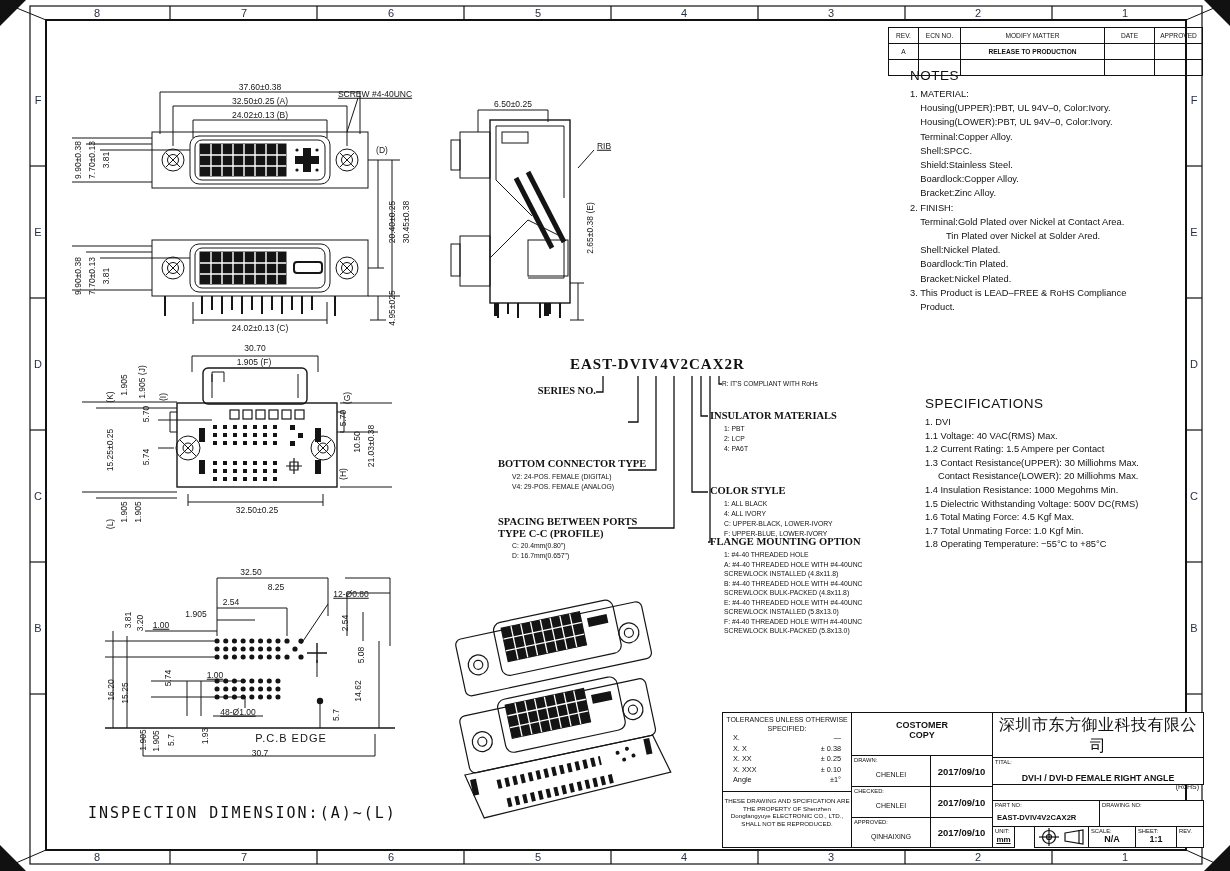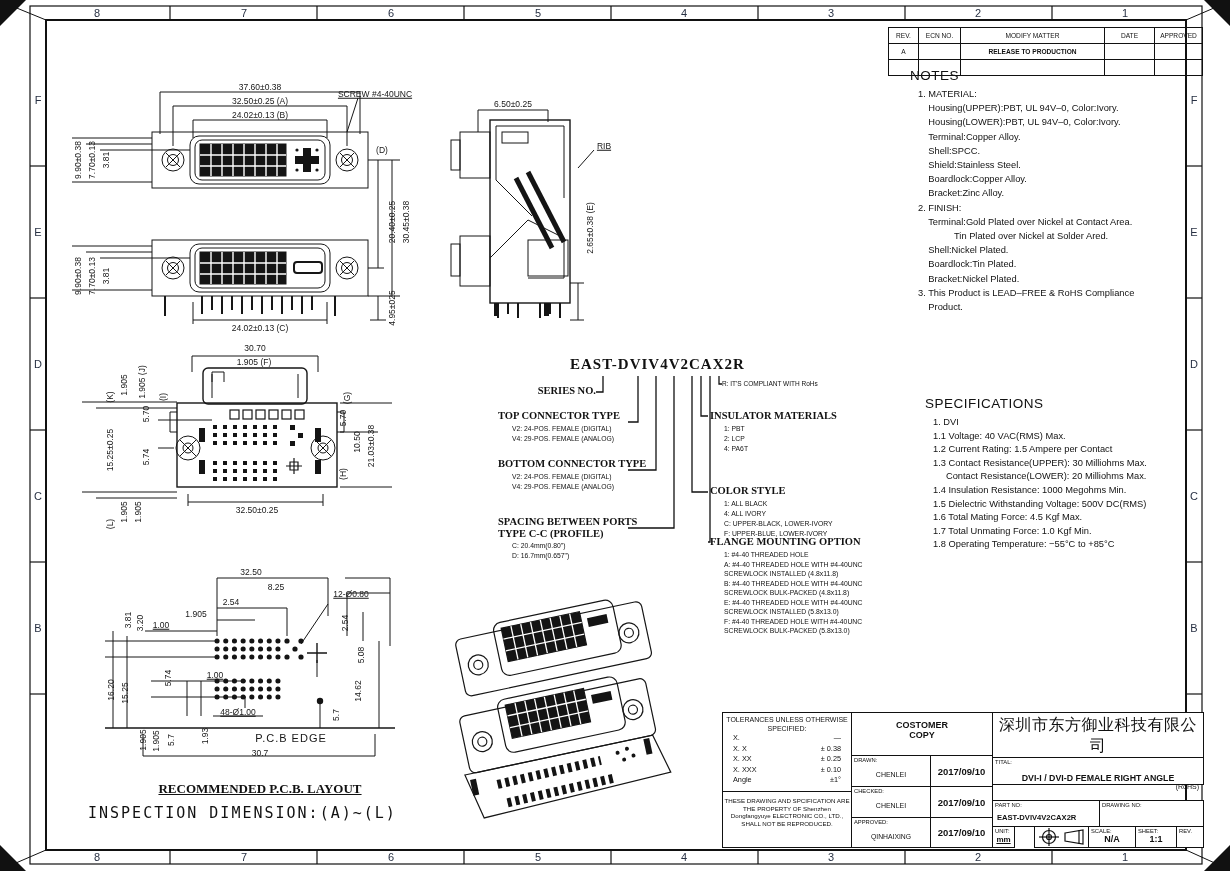--- a/index.html
+++ b/index.html
@@ -6,21 +6,21 @@
   .sheet{position:relative;width:1230px;height:871px;background:#ffffff;
     font-family:"Liberation Sans",sans-serif;color:#111;overflow:hidden;}
   .abs{position:absolute;}
   svg{display:block;}
   .dim{position:absolute;font-size:8.5px;line-height:1;white-space:nowrap;color:#161616;
     transform:translate(-50%,-50%);font-family:"Liberation Sans",sans-serif;}
   .dim.u{text-decoration:underline;}
   .dim.z{font-size:11px;color:#273043;}
   .dim.big{font-size:11px;letter-spacing:1px;}
   .lines{white-space:pre;font-size:9.3px;line-height:14.2px;}
-  .lines>div{white-space:pre;margin-left:8px;}
+  .lines>div{white-space:pre;}
   .sec-title{font-size:13.5px;letter-spacing:.5px;}
   
   .revtbl{border-collapse:collapse;table-layout:fixed;font-size:6.6px;}
   .revtbl td{border:1px solid #111;height:15px;text-align:center;overflow:hidden;white-space:nowrap;padding:0 1px;}
   
   .pn-head{font-family:"Liberation Serif",serif;font-weight:bold;font-size:15px;letter-spacing:1px;}
   .branch-label{font-family:"Liberation Serif",serif;font-weight:bold;font-size:10.5px;line-height:11.5px;}
   .branch-opts{font-size:6.8px;line-height:9px;padding-left:14px;margin-top:2px;}
   .branch-opts>div{margin-bottom:1px;}
   
@@ -552,27 +552,20 @@
         <polyline points="158,24 158,118 130,118"></polyline>
         <polyline points="176,24 176,176 130,176"></polyline>
         <polyline points="194,24 194,140 210,140"></polyline>
         <polyline points="203,24 203,64 210,64"></polyline>
         <polyline points="212,24 212,190 210,190"></polyline>
         <polyline points="221,24 221,32 224,32"></polyline>
       </g>
     </svg>
     <div class="abs pn-head" style="left:72px;top:4px">EAST-DVIV4V2CAX2R</div>
     <div class="abs branch-label" style="left:24px;top:33px;width:74px;text-align:right">SERIES NO.</div>
-    <div class="abs" style="left:0;top:58px;width:150px">
-      <div class="branch-label">TOP CONNECTOR TYPE</div>
-      <div class="branch-opts">
-          <div>V2: 24-POS. FEMALE (DIGITAL)</div>
-          <div>V4: 29-POS. FEMALE (ANALOG)</div>
-        </div>
-    </div>
     <div class="abs" style="left:0;top:106px;width:160px">
       <div class="branch-label">BOTTOM CONNECTOR TYPE</div>
       <div class="branch-opts">
           <div>V2: 24-POS. FEMALE (DIGITAL)</div>
           <div>V4: 29-POS. FEMALE (ANALOG)</div>
         </div>
     </div>
     <div class="abs" style="left:0;top:164px;width:152px">
       <div class="branch-label">SPACING BETWEEN PORTS TYPE C-C (PROFILE)</div>
       <div class="branch-opts">
@@ -603,21 +596,20 @@
       <div class="branch-opts">
           <div>1: #4-40 THREADED HOLE</div>
           <div>A: #4-40 THREADED HOLE WITH #4-40UNC SCREWLOCK INSTALLED (4.8x11.8)</div>
           <div>B: #4-40 THREADED HOLE WITH #4-40UNC SCREWLOCK BULK-PACKED (4.8x11.8)</div>
           <div>E: #4-40 THREADED HOLE WITH #4-40UNC SCREWLOCK INSTALLED (5.8x13.0)</div>
           <div>F: #4-40 THREADED HOLE WITH #4-40UNC SCREWLOCK BULK-PACKED (5.8x13.0)</div>
         </div>
     </div>
   </div>
 
-  <div class="abs caption-serif" style="left:95px;top:781px;width:330px;text-align:center;font-size:13px">RECOMMENDED P.C.B. LAYOUT</div>
   <div class="abs caption-mono" style="left:88px;top:804px;font-size:15px">INSPECTION DIMENSION:(A)~(L)</div>
 
   <div class="abs" style="left:722px;top:712px;width:482px;height:136px">
     <div class="tb-cell" style="left:0;top:0;width:130px;height:80px">
       <div class="tol-head">TOLERANCES UNLESS OTHERWISE SPECIFIED:</div>
       <div class="tol-row">
           <span>X.</span>
           <span>—</span>
         </div>
       <div class="tol-row">

